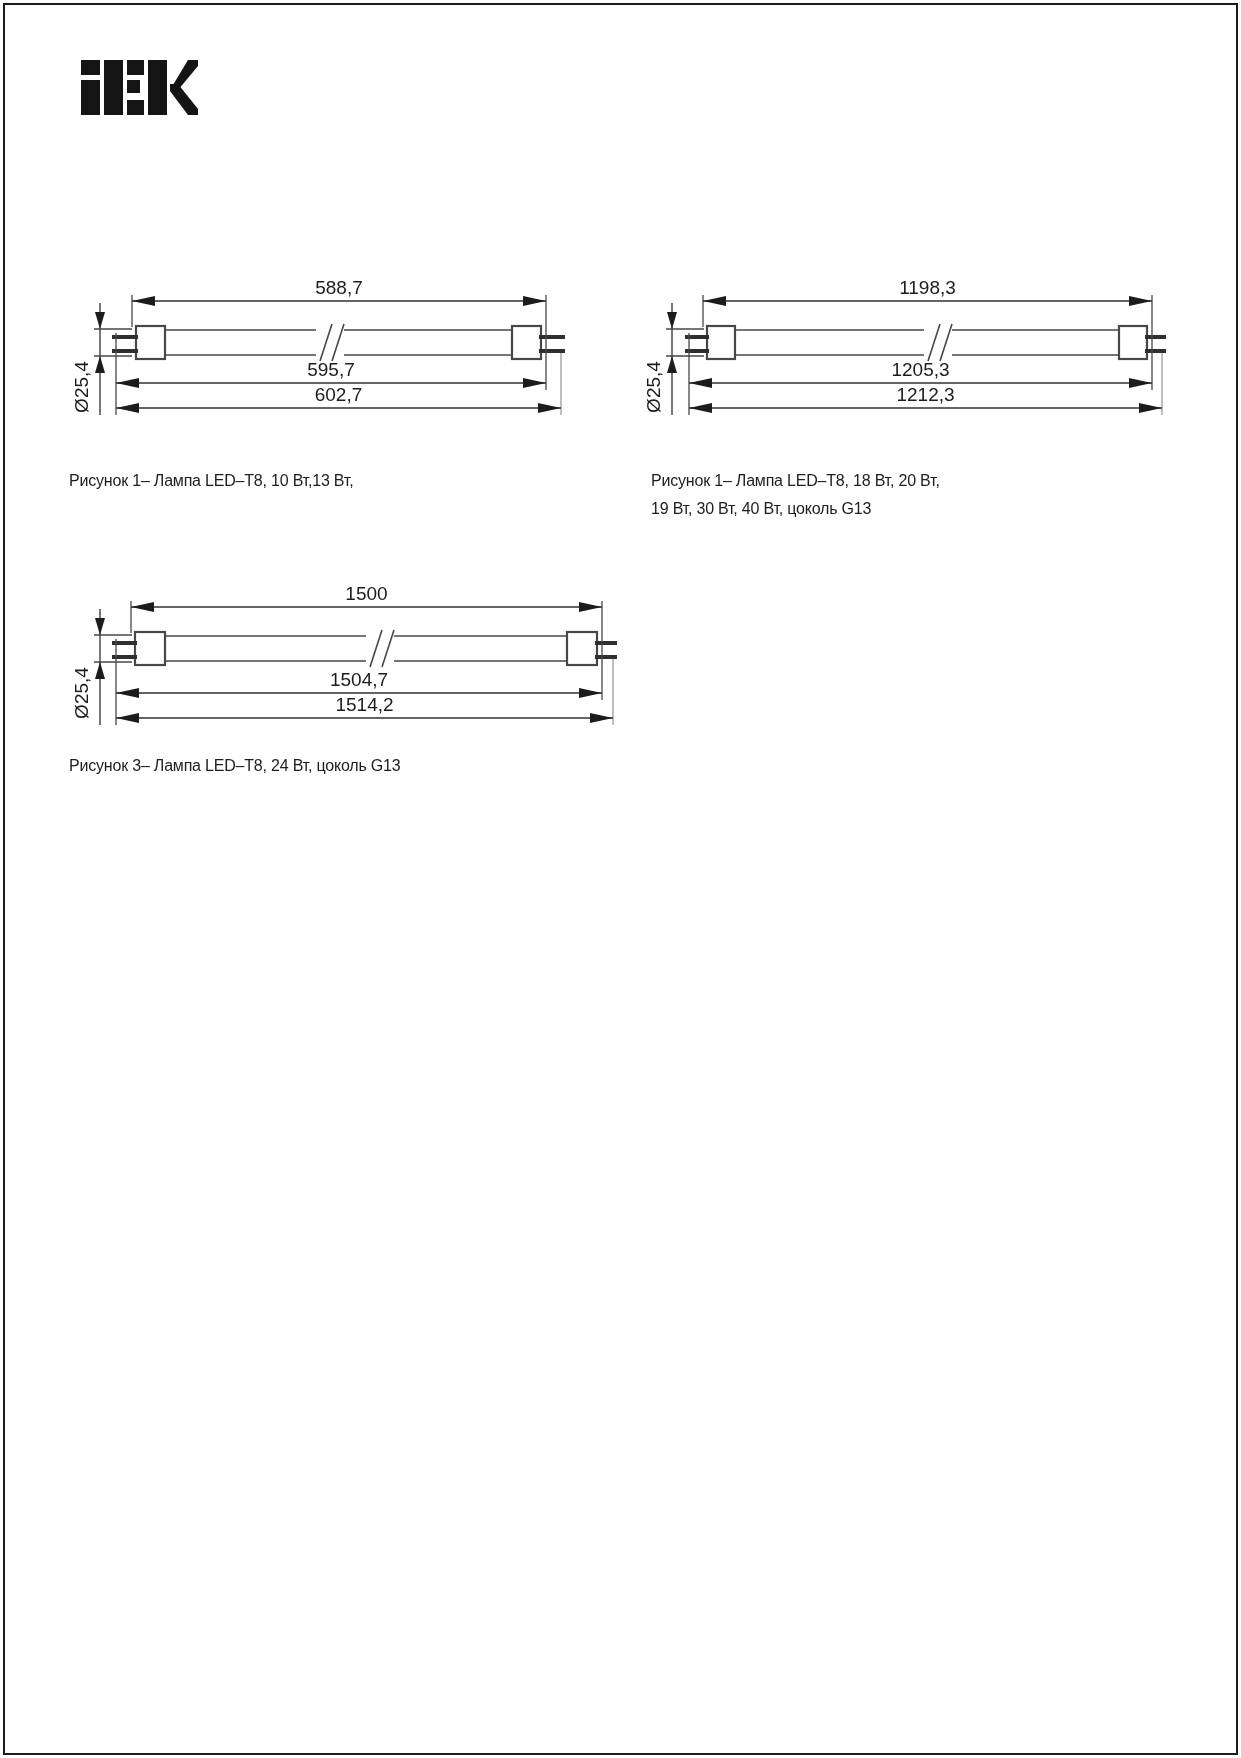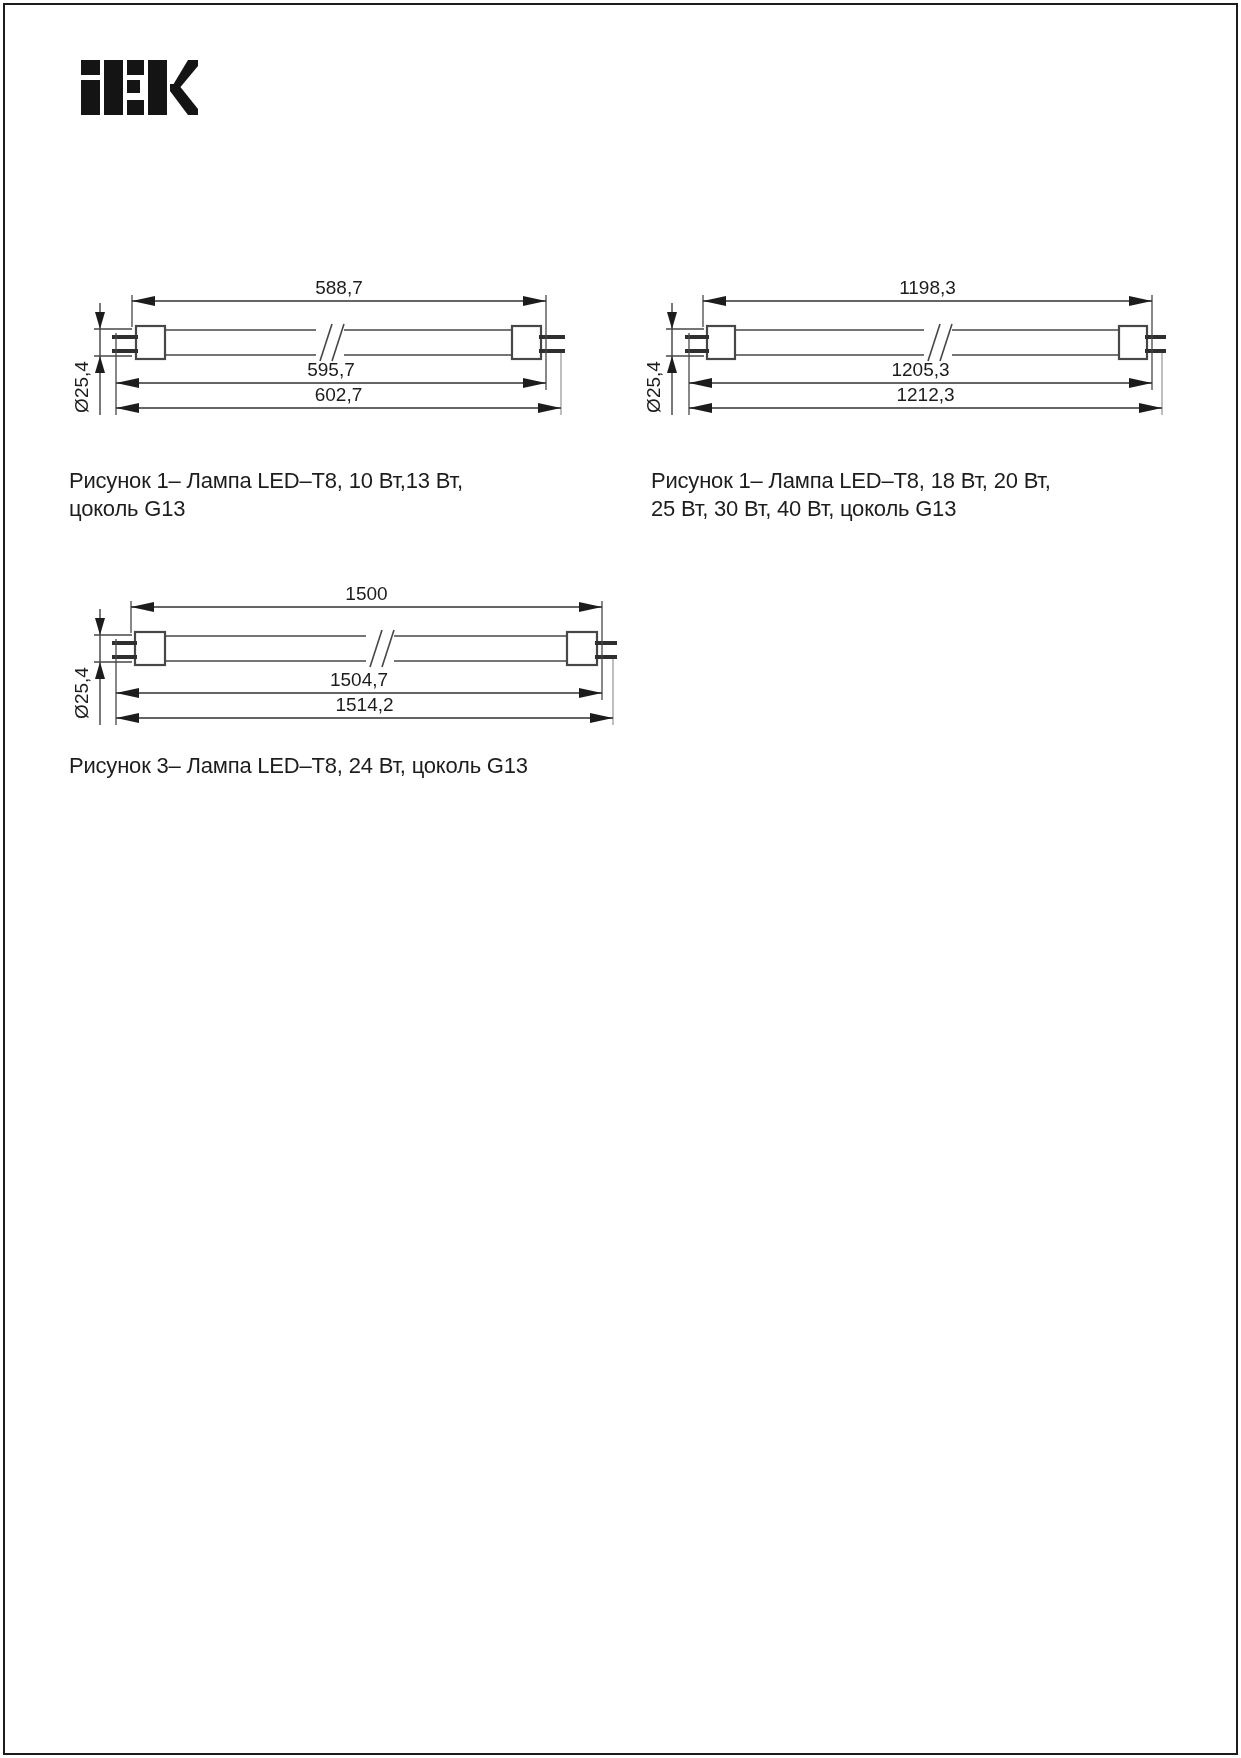--- a/index.html
+++ b/index.html
@@ -9,21 +9,21 @@
   }
   .page-border{
     position:absolute;inset:3px;border:2px solid #1c1c1c;pointer-events:none;
   }
   #logo{position:absolute;left:78px;top:60px;}
   #drawing{position:absolute;left:0;top:0;}
   #drawing text{
     font-family:"Liberation Sans",sans-serif;font-size:19px;fill:#1c1c1c;
   }
   .caption{
-    position:absolute;font-size:22px;line-height:28px;color:#1d1d1d;
+    position:absolute;font-size:16px;line-height:28px;color:#1d1d1d;
     letter-spacing:-0.2px;white-space:nowrap;
   }
 </style>
 </head>
 <body>
 
 <div class="page-border"></div>
 
 <svg id="logo" width="120" height="57" viewBox="0 0 120 57">
   <title>IEK</title>
@@ -146,23 +146,22 @@
       <line x1="94" y1="635" x2="132" y2="635" stroke="#474747" stroke-width="1.3"></line>
       <line x1="94" y1="662" x2="132" y2="662" stroke="#474747" stroke-width="1.3"></line>
       <polygon points="100,635 95,618 105,618" fill="#1c1c1c"></polygon>
       <polygon points="100,662 95,679 105,679" fill="#1c1c1c"></polygon>
       <text x="88" y="693" text-anchor="middle" transform="rotate(-90 88 693)">Ø25,4</text>
     </g>
   </svg>
 
 <div class="caption" style="left:69px;top:467px">
   <div>Рисунок 1– Лампа LED–T8, 10 Вт,13 Вт,</div>
-  <div>цоколь G13</div>
 </div>
 
 <div class="caption" style="left:651px;top:467px">
   <div>Рисунок 1– Лампа LED–T8, 18 Вт, 20 Вт,</div>
-  <div>25 Вт, 30 Вт, 40 Вт, цоколь G13</div>
+  <div>19 Вт, 30 Вт, 40 Вт, цоколь G13</div>
 </div>
 
 <div class="caption" style="left:69px;top:752px">
   <div>Рисунок 3– Лампа LED–T8, 24 Вт, цоколь G13</div>
 </div>
 
 </body></html>

